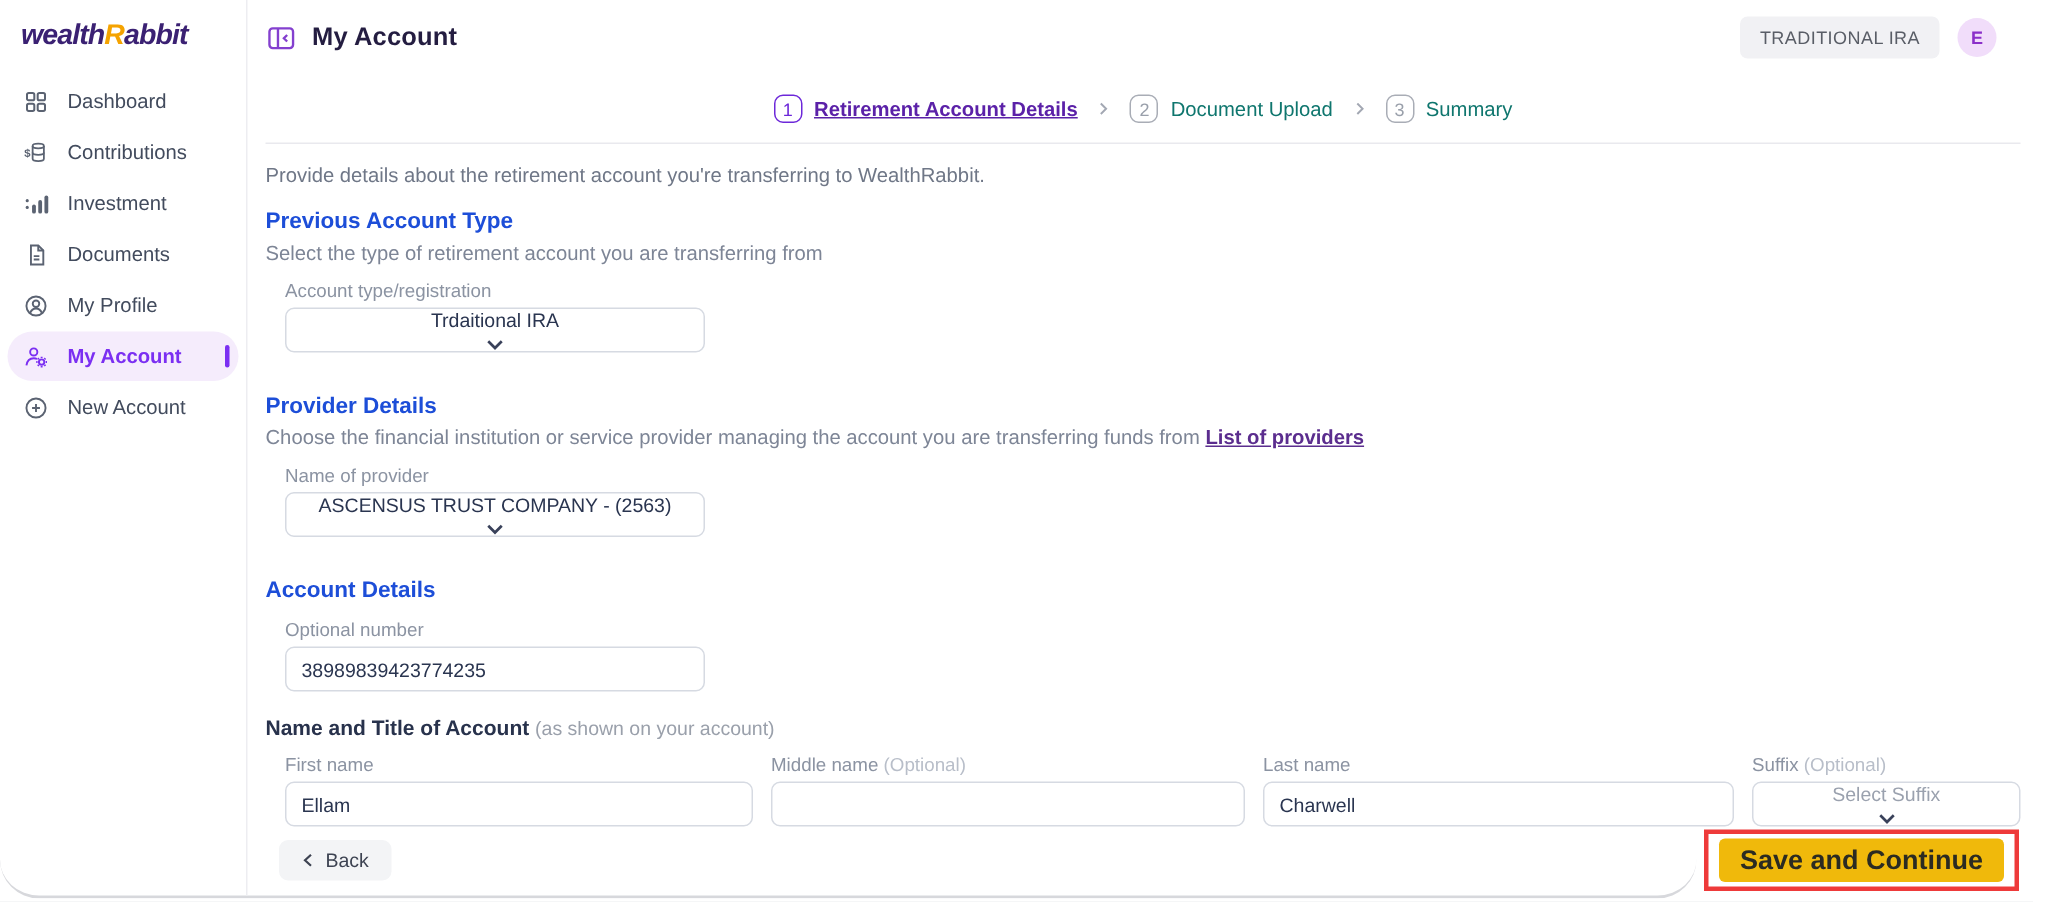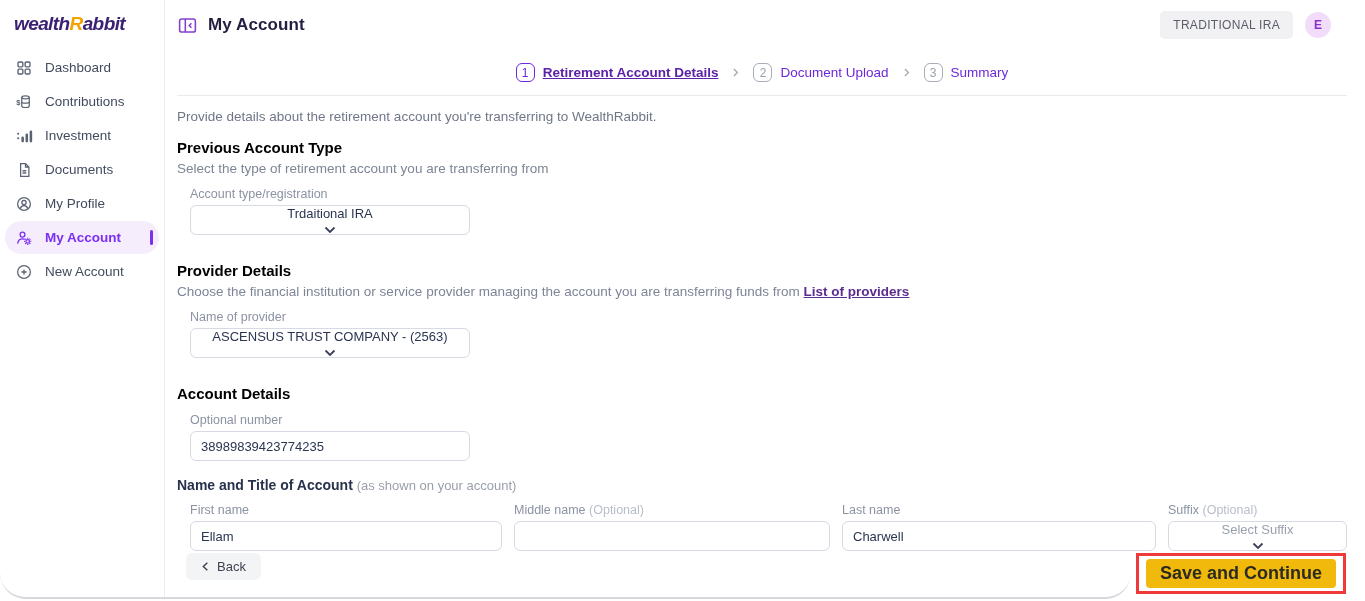--- a/index.html
+++ b/index.html
@@ -28,50 +28,50 @@
   .header-right { display:flex; align-items:center; gap:12px; }
   .chip { background:#f1f1f4; color:#595d66; font-size:12px; padding:7px 13px; border-radius:5px; letter-spacing:0.3px; }
   .avatar { width:26px; height:26px; border-radius:50%; background:#f1ddfa; color:#8b2fc9; font-size:12px; font-weight:700;
     display:flex; align-items:center; justify-content:center; cursor:pointer; }
 
   
   .stepper { display:flex; align-items:center; justify-content:center; gap:11px; margin-top:13px; }
   .step { display:flex; align-items:center; gap:8px; cursor:pointer; }
   .step-badge { width:19px; height:19px; border:1.5px solid #a9adb6; border-radius:6px; color:#9aa0ab; font-size:12px;
     display:flex; align-items:center; justify-content:center; flex-shrink:0; }
-  .step-label { font-size:13.5px; color:#6d28d9; }
+  .step-label { font-size:13.5px; color:#0f766e; }
   .step.active .step-badge { border-color:#6d28d9; color:#6d28d9; }
   .step.active .step-label { color:#5b21a8; font-weight:600; text-decoration:underline; }
   .step-sep { display:flex; color:#a3a8b3; }
   .divider { height:1px; background:#e9e9ee; margin-top:13px; }
 
   
   .content { padding-top:13px; }
   .intro { font-size:13.5px; color:#6f7787; }
-  .section-title { font-size:15px; font-weight:700; color:#000000; margin-top:15px; }
+  .section-title { font-size:15px; font-weight:700; color:#1d4ed8; margin-top:15px; }
   .mt-lg { margin-top:27px; }
   .section-desc { font-size:13.5px; color:#7d8596; margin-top:5px; }
   .link { color:#5b2d8e; font-weight:700; text-decoration:underline; cursor:pointer; }
   .field-block { margin-left:13px; margin-top:11px; }
   .field-label { font-size:12.5px; color:#8b93a2; }
   .optional { color:#b8bec9; }
   .select { width:280px; height:30px; border:1px solid #d6dae2; border-radius:6px; background:#fff; margin-top:4px;
     display:flex; align-items:center; justify-content:space-between; padding:0 10px; font-size:13px; color:#2a3550; cursor:pointer;flex-direction:column; }
   .select .chev { display:flex; color:#39415a; }
   .placeholder { color:#9aa1ae; }
   .text-input { width:280px; height:30px; border:1px solid #d6dae2; border-radius:6px; background:#fff; margin-top:4px;
     padding:0 10px; font-size:13px; color:#2a3550; outline:none; font-family:"Liberation Sans", sans-serif; }
   .nt-title { font-size:14px; font-weight:700; color:#28324c; margin-top:16px; }
   .nt-hint { font-size:13px; font-weight:400; color:#9aa0ab; }
   .names-row { display:flex; gap:12px; margin-left:13px; margin-top:10px; }
   .nf input, .nf .select { width:100%; }
   .w1 { width:312px; } .w2 { width:316px; } .w3 { width:314px; } .w4 { width:179px; }
 
   
-  .footer-row { position:absolute; left:12px; right:0; bottom:3px; display:flex; align-items:flex-start; justify-content:space-between; }
+  .footer-row { position:absolute; left:12px; right:0; bottom:3px; display:flex; align-items:flex-end; justify-content:space-between; }
   .back-btn { margin-left:9px; margin-bottom:7px; background:#f3f4f6; border:none; border-radius:6px; height:27px;
     display:flex; align-items:center; gap:8px; padding:0 15px; font-size:13px; color:#3d4352; cursor:pointer;
     font-family:"Liberation Sans", sans-serif; }
   .back-btn .bchev { display:flex; color:#3d4352; }
   .save-annotation { border:3px solid #ee3a3a; padding:3px 7px; margin-right:1px; background:transparent; }
   .save-btn { background:#f0b90b; border:none; border-radius:4px; height:29px; padding:0 14px; font-size:18px; font-weight:700;
     color:#2b2b22; cursor:pointer; font-family:"Liberation Sans", sans-serif; }
 </style>
 </head>
 <body>

